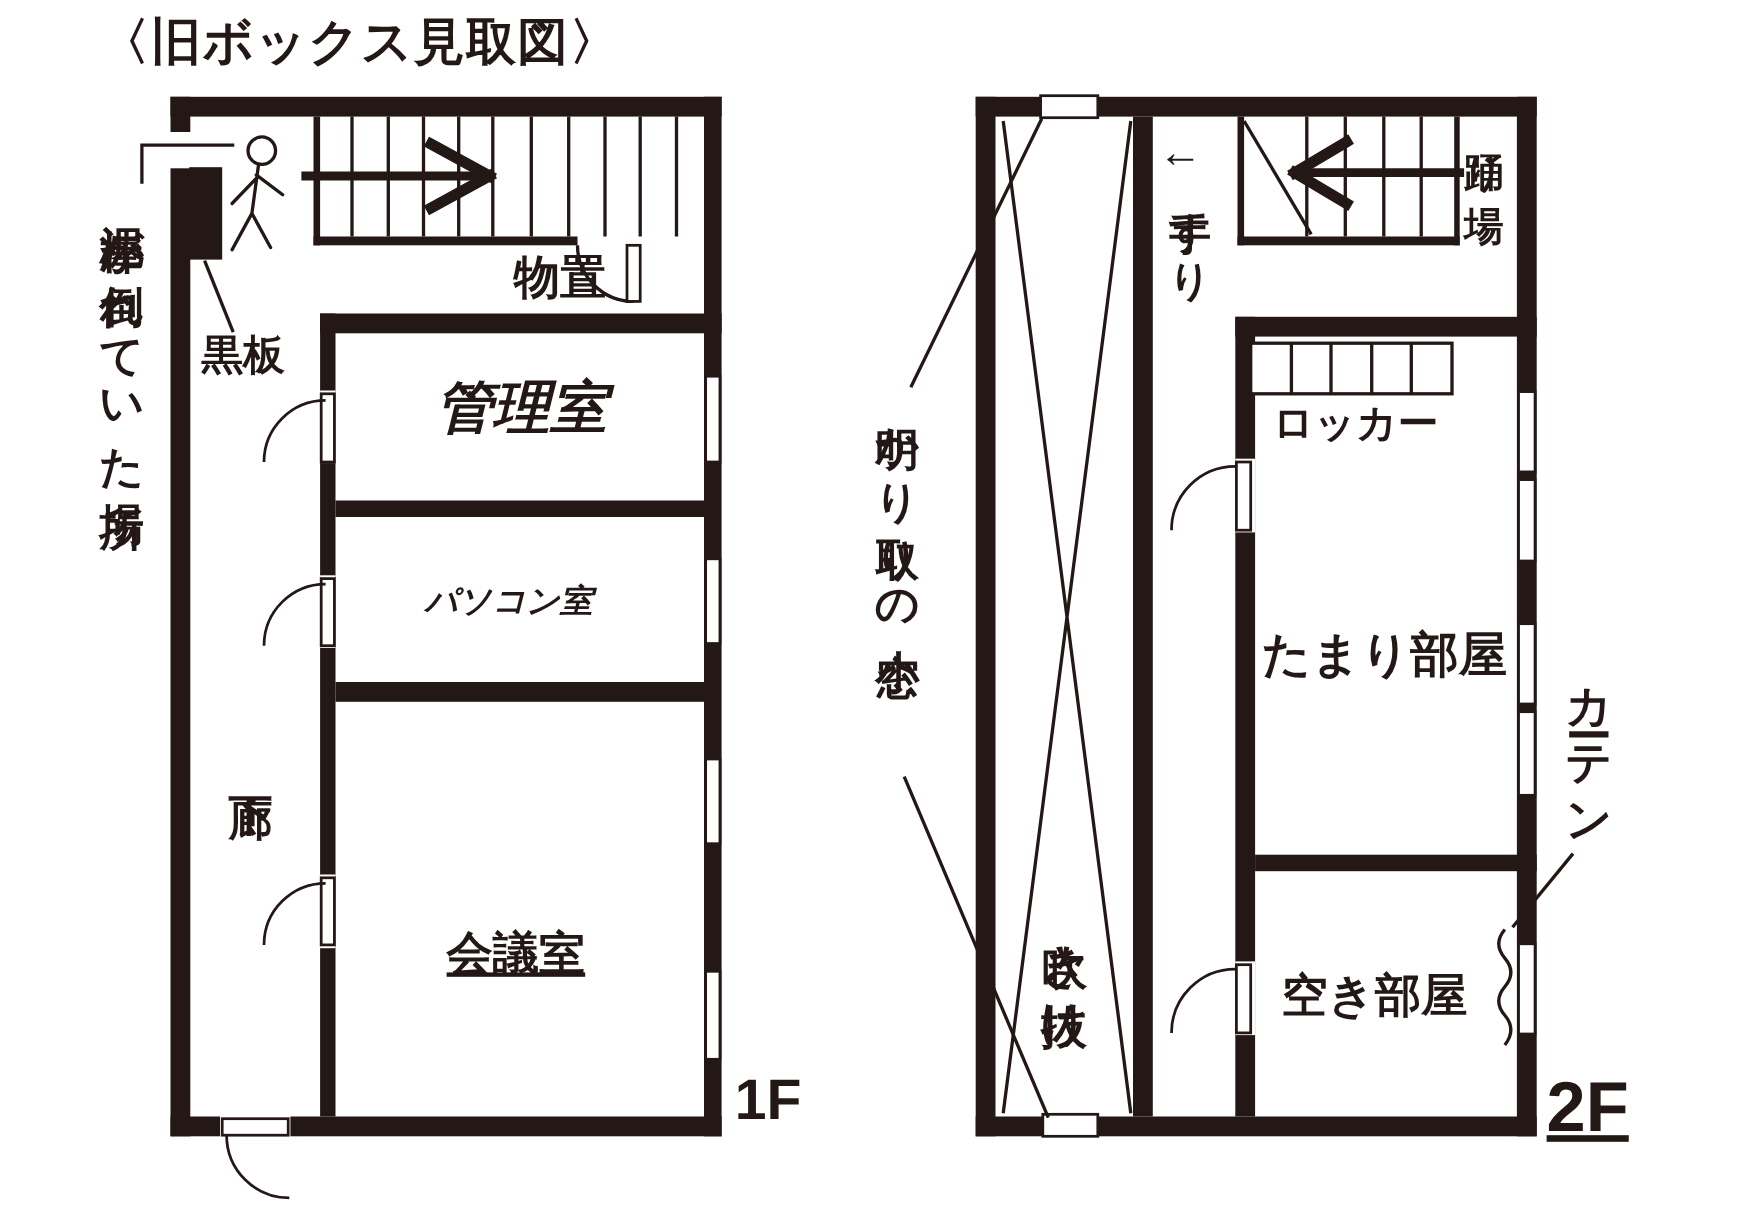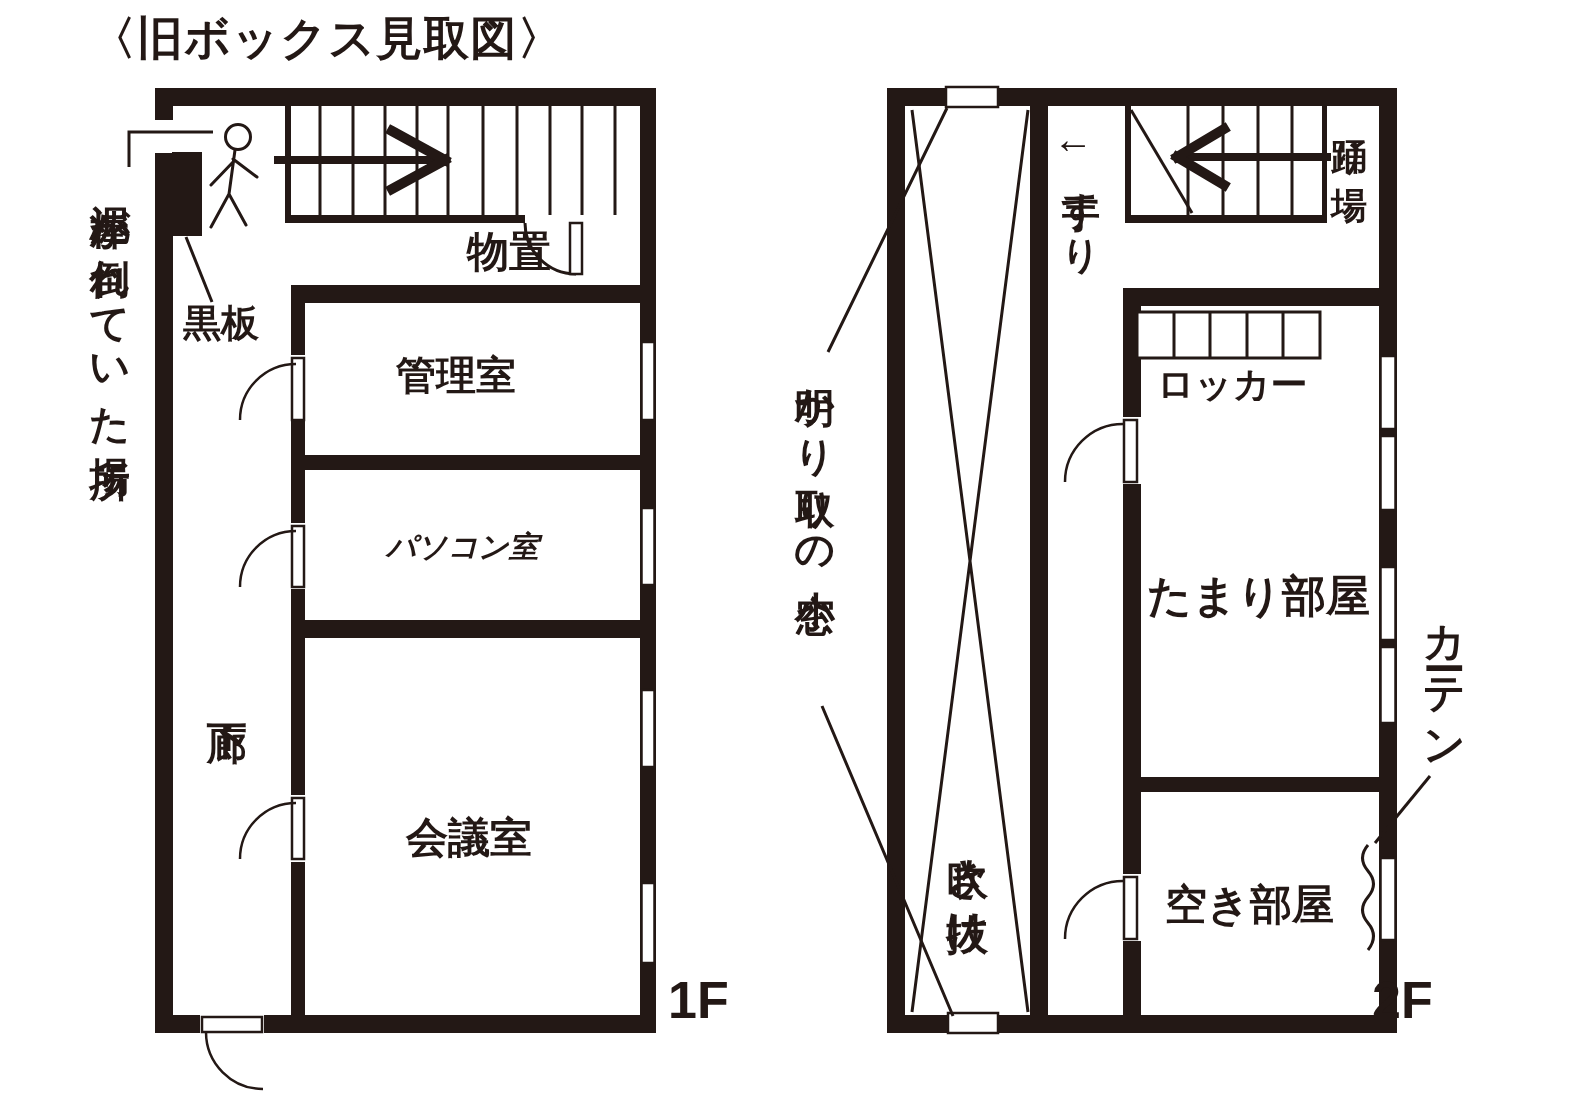--- a/index.html
+++ b/index.html
@@ -171,30 +171,30 @@
       <path d="M1368 845 q-11 13 0 26 q11 13 0 26 q-11 13 0 26 q11 13 0 27" fill="none" stroke="currentColor" stroke-width="3"></path>
       <path d="M1430 776L1375 843" fill="none" stroke="currentColor" stroke-width="3"></path>
     </g>
   </svg>
 
   <div class="lbl heavy" style="left:90px; top:14px; font-size:46px; letter-spacing:1px;">〈旧ボックス見取図〉</div>
 
   <div class="lbl v" style="left:88px; top:174px; font-size:40px;">泥棒が倒れていた場所</div>
   <div class="lbl" style="left:183px; top:303px; font-size:38px;">黒板</div>
   <div class="lbl" style="left:429px; top:229px; font-size:42px;margin-left:38px;">物置</div>
-  <div class="lbl" style="left:396px; top:354px; font-size:40px;">管理室</div>
+  <div class="lbl" style="left:396px; top:343px; font-size:52px;font-style:italic;">管理室</div>
   <div class="lbl" style="left:386px; top:531px; font-size:30px;font-style:italic;">パソコン室</div>
-  <div class="lbl" style="left:406px; top:815px; font-size:42px;">会議室</div>
+  <div class="lbl" style="left:406px; top:844px; font-size:42px;text-decoration:underline;">会議室</div>
   <div class="lbl v" style="left:205px; top:690px; font-size:40px;">廊下</div>
   <div class="lbl heavy" style="left:668px; top:972px; font-size:52px;">1F</div>
 
   <div class="lbl" style="left:1053px; top:118px; font-size:40px;">←</div>
   <div class="lbl v" style="left:1060px; top:162px; font-size:38px;">手すり</div>
   <div class="lbl v" style="left:1329px; top:112px; font-size:36px;">踊り場</div>
   <div class="lbl" style="left:1157px; top:365px; font-size:37px;">ロッカー</div>
   <div class="lbl" style="left:1147px; top:572px; font-size:44px;">たまり部屋</div>
   <div class="lbl" style="left:1165px; top:882px; font-size:42px;text-align:center;">空き部屋</div>
   <div class="lbl v" style="left:945px; top:826px; font-size:42px;">吹き抜け</div>
   <div class="lbl v" style="left:793px; top:358px; font-size:40px;">明かり取りの小窓</div>
   <div class="lbl v" style="left:1422px; top:596px; font-size:42px;">カーテン</div>
-  <div class="lbl heavy" style="left:1372px; top:972px; font-size:52px;">2F</div>
+  <div class="lbl heavy" style="left:1406px; top:972px; font-size:64px;text-decoration:underline;">2F</div>
 
 </div>
 
 </body></html>

